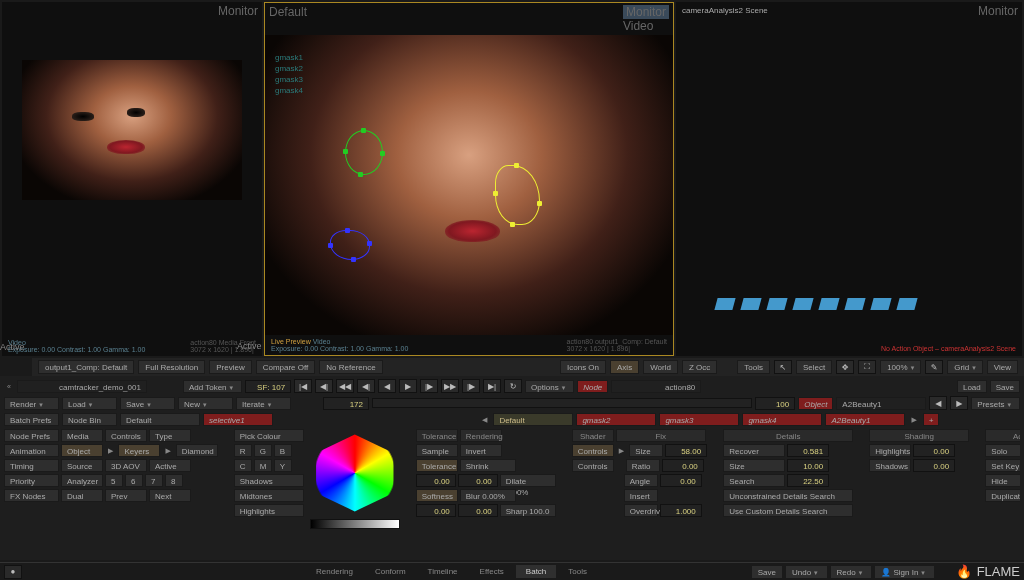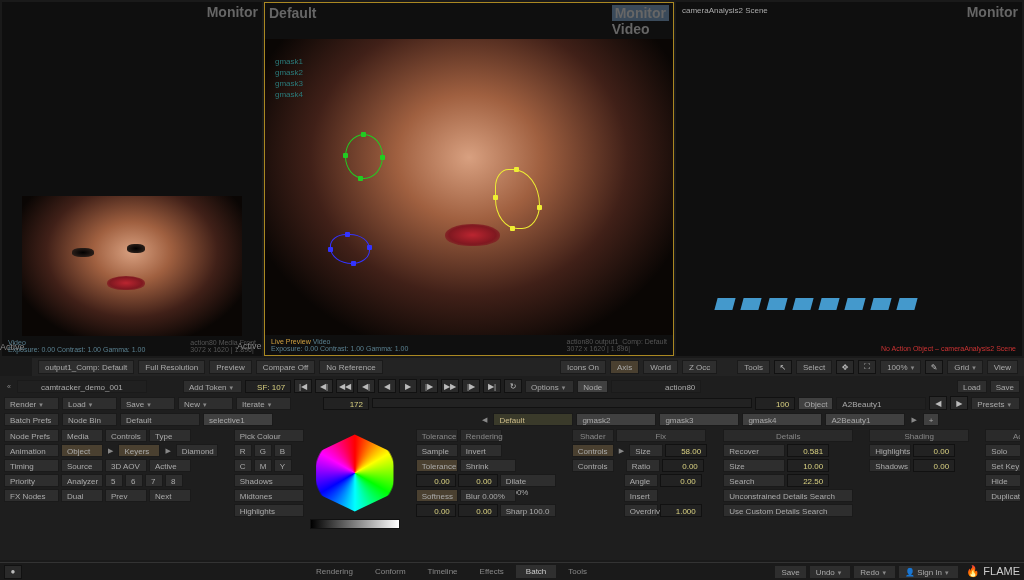--- a/index.html
+++ b/index.html
@@ -25,28 +25,27 @@
     display: flex;
     flex-direction: column;
   }
   .vp-left { width: 260px; }
   .vp-mid { width: 410px; border: 1px solid #aa8822; }
   .vp-right { flex: 1; }
   .vp-header {
     display: flex;
     justify-content: space-between;
     padding: 2px 4px;
-    font-size: 14px;
+    font-size: 12px;
     color: #666;
-    font-weight: bold;
   }
   .vp-content {
     flex: 1;
     display: flex;
-    align-items: flex-end;
+    align-items: flex-start;
     justify-content: center;
     position: relative;
     overflow: hidden;
   }
   .face-img {
     background: radial-gradient(ellipse at 50% 40%, #d8a080 0%, #a06040 25%, #402018 55%, #0a0604 80%);
     position: relative;
   }
   .face-left { width: 220px; height: 140px; margin-top: 40px; }
   .face-mid { width: 100%; height: 100%; }
@@ -120,21 +119,21 @@
     background: #2e2e2e;
     border: 1px solid #1a1a1a;
     color: #aaa;
     padding: 1px 6px;
     height: 14px;
     line-height: 12px;
     cursor: pointer;
     font-size: 8px;
   }
   .btn.accent { background: #3a3a2a; color: #ccbb88; }
-  .btn.dark { background: #404040; }
+  .btn.dark { background: #7f1d1d; font-style: italic; }
   .btn.sel { background: #4a4030; }
   .fld { background:#202020; min-width:40px; text-align:center; }
   .spacer { flex: 1; }
   .chev { color:#888;font-size:7px;padding:0 3px;cursor:pointer; }
   .toolbar-row .btn .chev { padding: 0 0 0 3px; }
 
   
   .lower {
     background: #1e1e1e;
     padding: 3px 4px;
@@ -181,21 +180,21 @@
     height: 18px;
     background: #1a1a1a;
     border-top: 1px solid #333;
     display: flex;
     align-items: center;
     padding: 0 4px;
     gap: 2px;
   }
   .tab { padding: 2px 10px; cursor:pointer; color:#888; font-size:8px; }
   .tab.active { background:#2f2f2f; color:#ccc; }
-  .brand { color:#ccc; font-size:11px; margin-left:6px; }
+  .brand { color:#ccc; font-size:13px; margin-left:20px; }
   .timeline-track { flex:1;height:10px;background:#222;border:1px solid #111; }
   .scene-title { position:absolute; top:4px; left:6px; color:#aaa; font-size:8px; }
 </style>
 </head>
 <body>
 
 <div class="viewport-row">
 
   <div class="viewport vp-left">
     <div class="vp-header">
@@ -321,21 +320,21 @@
   <span class="btn"><span>100%</span><span class="chev">▾</span></span>
   <span class="ticon">✎</span>
   <span class="btn"><span>Grid</span><span class="chev">▾</span></span>
   <span class="btn"><span>View</span></span>
 </div>
 
 <div class="lower">
 
   <div class="row">
     <span class="chev">«</span>
-    <span class="fld" style="width:130px;text-align:center">camtracker_demo_001</span>
+    <span class="fld" style="width:130px;text-align:right">camtracker_demo_001</span>
     <span style="width:30px"></span>
     <span class="btn"><span>Add Token</span><span class="chev">▾</span></span>
     <span class="fld num" style="width:46px">SF: 107</span>
     <span class="ticon">|◀</span>
     <span class="ticon">◀|</span>
     <span class="ticon">◀◀</span>
     <span class="ticon">◀|</span>
     <span class="ticon">◀</span>
     <span class="ticon">▶</span>
     <span class="ticon">|▶</span>

